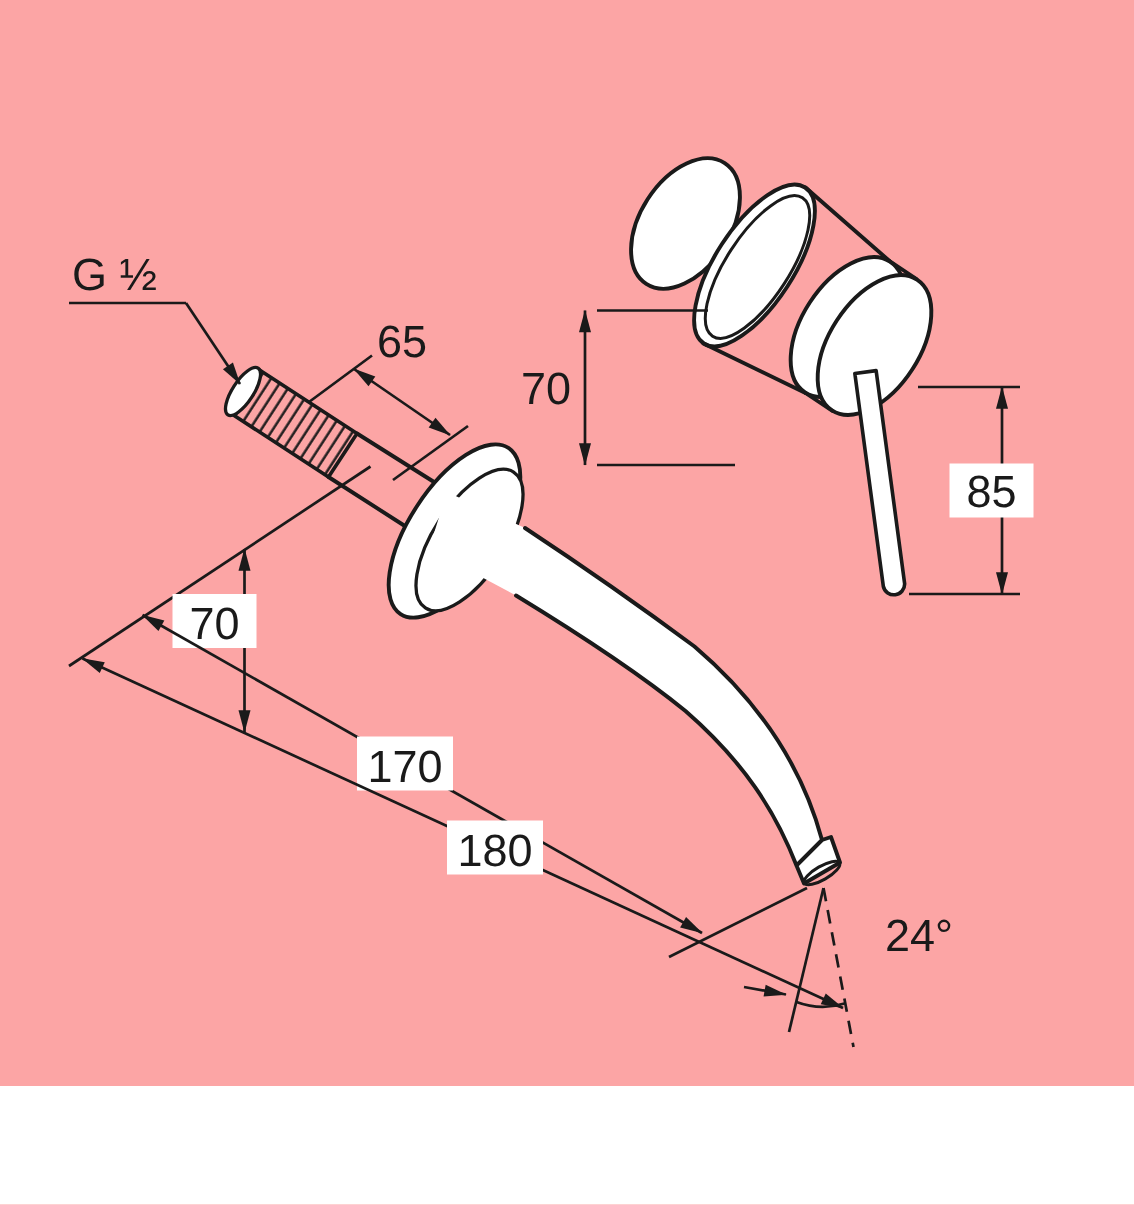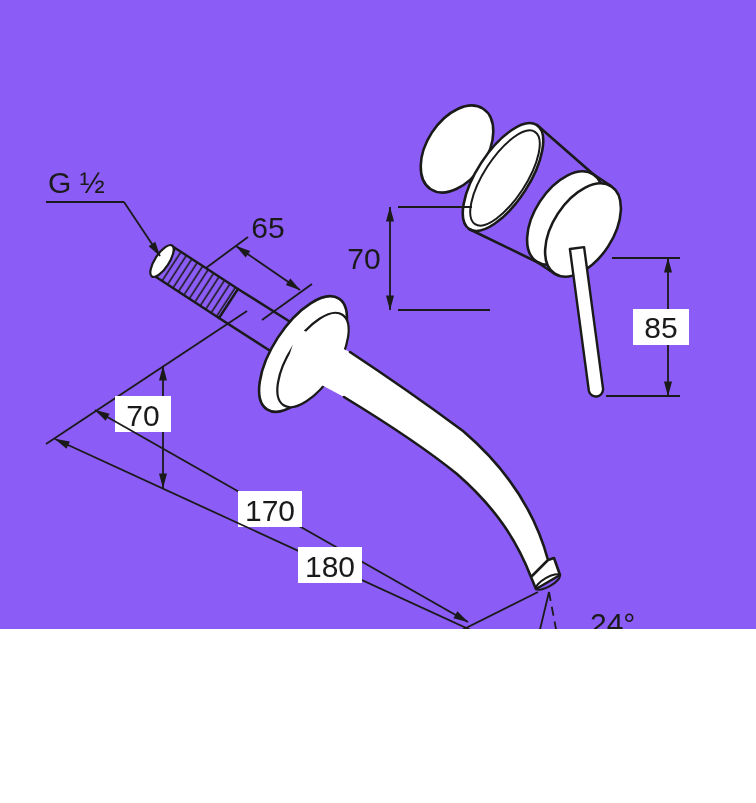--- a/index.html
+++ b/index.html
@@ -1,16 +1,16 @@
 <!DOCTYPE html>
 <html><head>
 <meta charset="utf-8">
 <style>
   html,body{margin:0;padding:0;background:#ffffff;}
-  .stage{position:relative;width:756px;height:629px;background:#8b5cf6;overflow:hidden;}
+  .stage{position:relative;width:756px;height:724px;background:#fca5a5;overflow:hidden;}
   svg{display:block;}
   text{font-family:"Liberation Sans","DejaVu Sans",sans-serif;font-size:30px;fill:#1a1a1a;}
   .obj{stroke:#1a1a1a;stroke-width:2.6;fill:none;stroke-linecap:round;stroke-linejoin:round;}
   .objfill{stroke:#1a1a1a;stroke-width:2.6;fill:#ffffff;stroke-linejoin:round;}
   .thin{stroke:#1a1a1a;stroke-width:2;fill:none;}
   .dim{stroke:#1a1a1a;stroke-width:1.8;fill:none;}
   .bg{fill:#ffffff;stroke:none;}
 </style>
 </head>
 <body>

